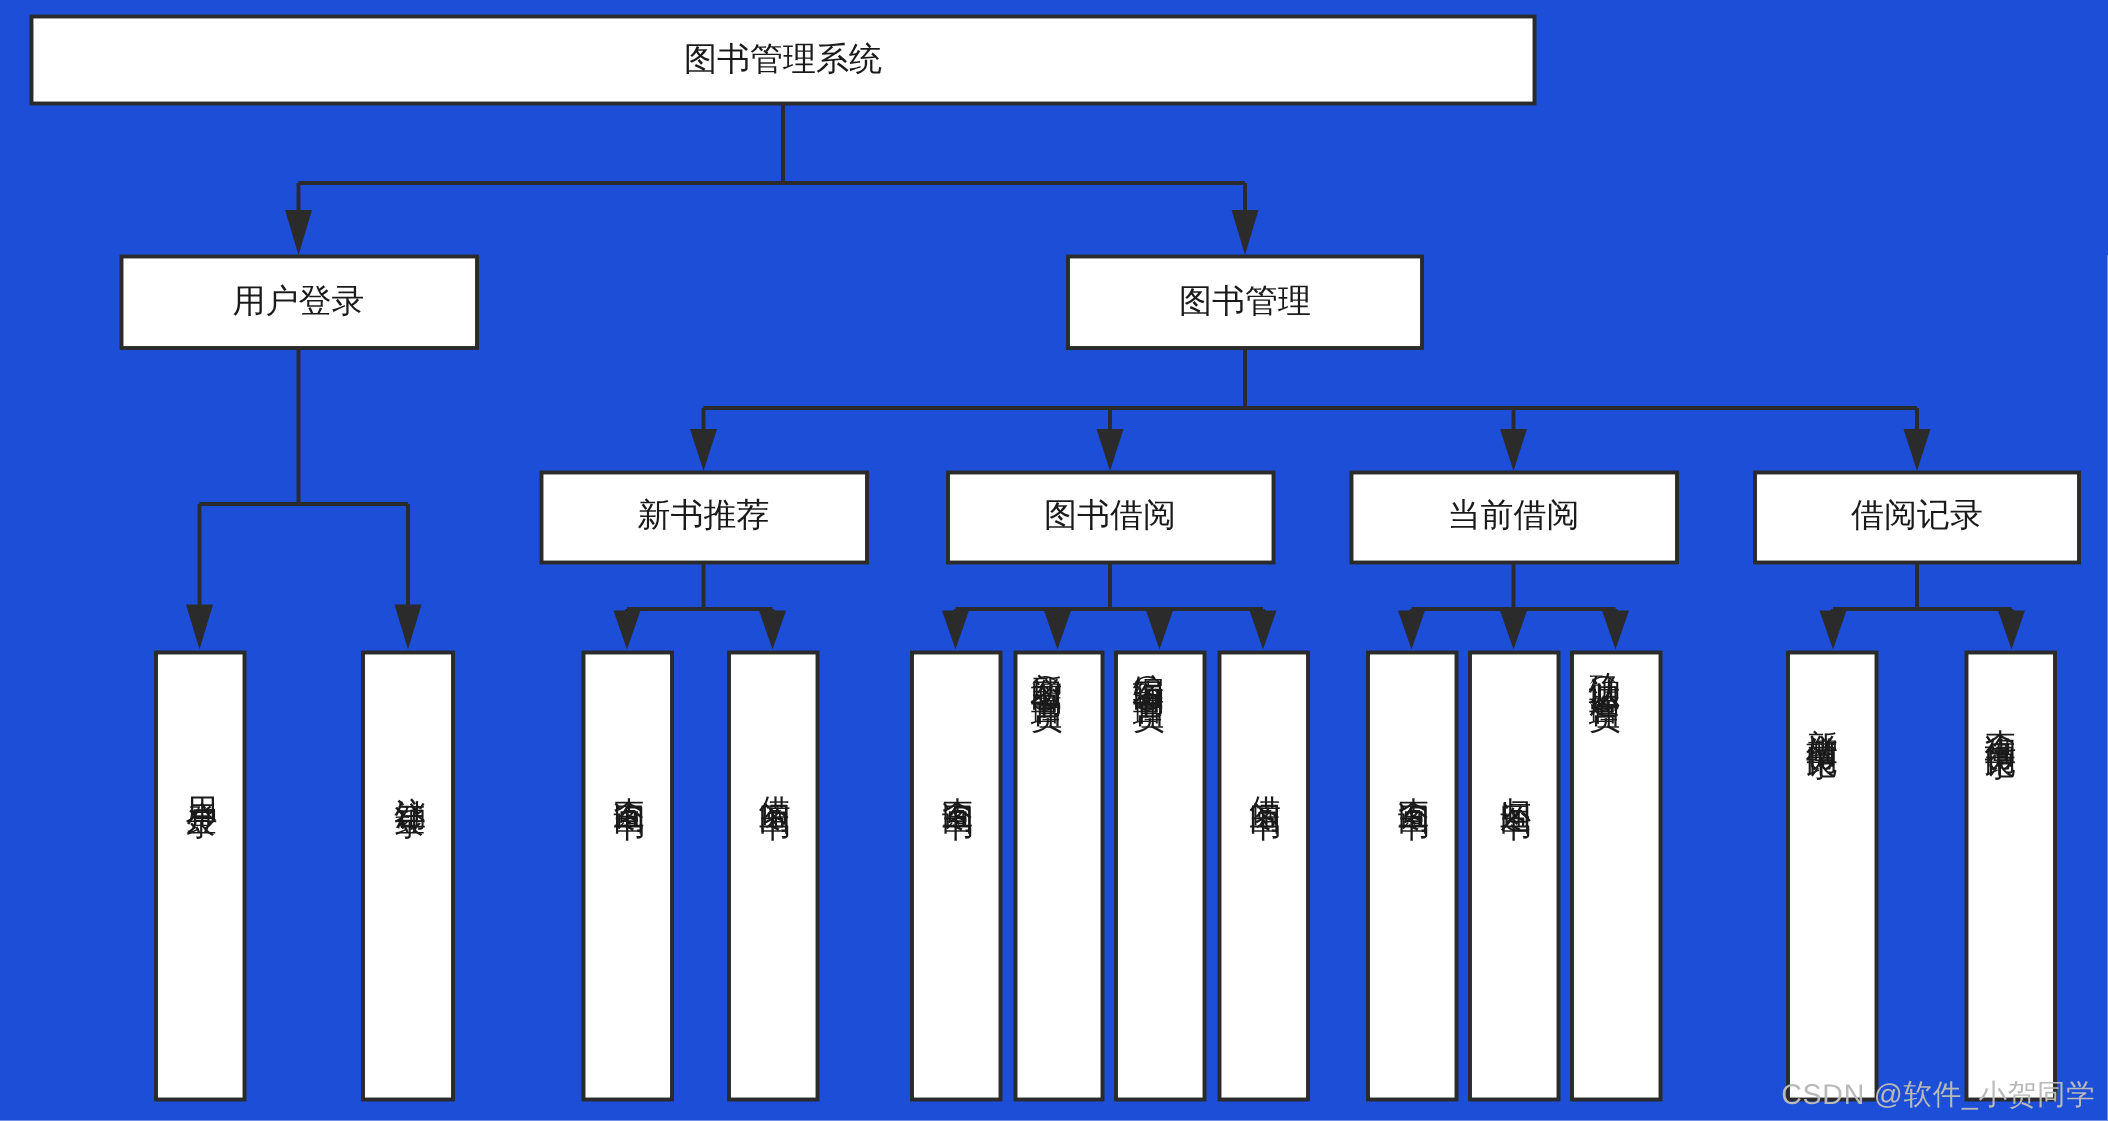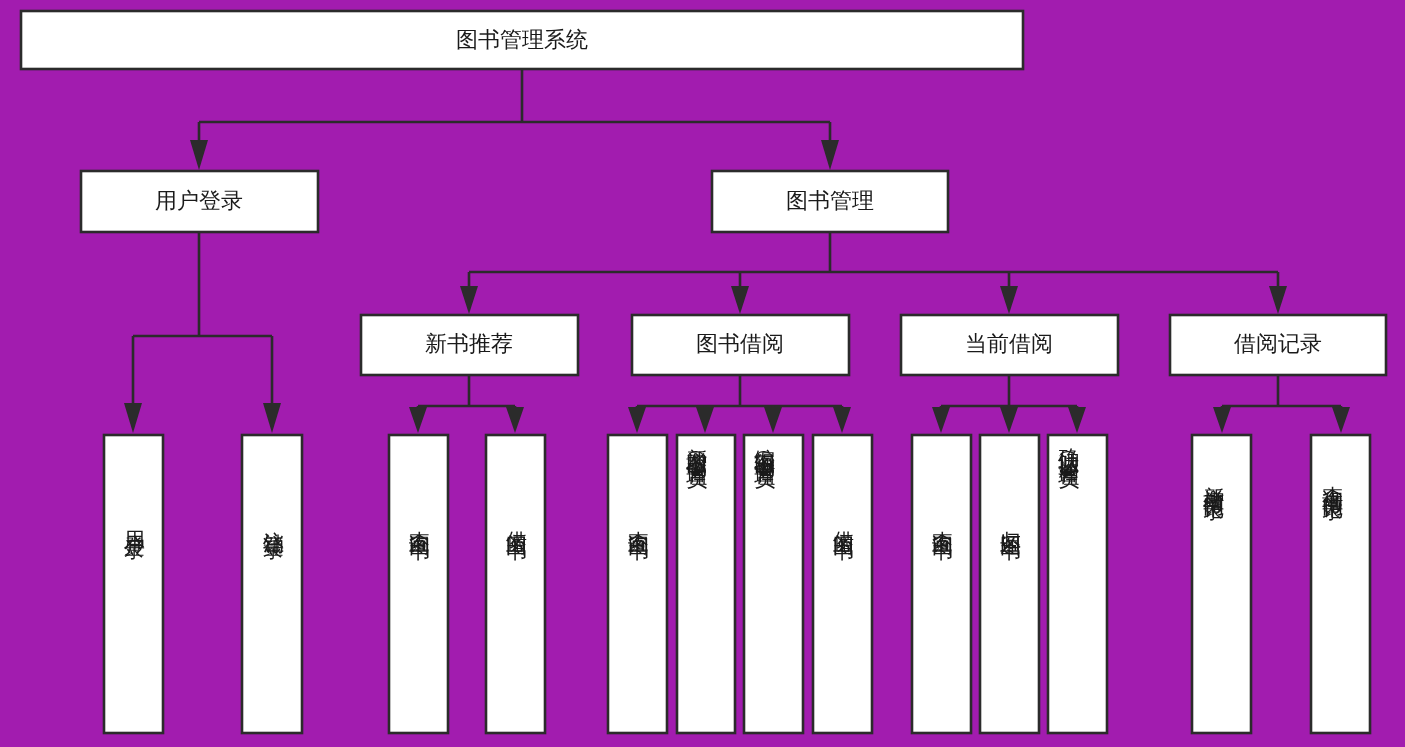--- a/index.html
+++ b/index.html
@@ -10,21 +10,21 @@
   body {
     width: 1405px;
     height: 747px;
     font-family: "Liberation Sans", "DejaVu Sans", sans-serif;
     overflow: hidden;
   }
   #diagram-root {
     position: relative;
     width: 1405px;
     height: 747px;
-    background: #a21caf;
+    background: #1d4ed8;
   }
   svg.diagram-canvas {
     position: absolute;
     inset: 0;
     width: 1405px;
     height: 747px;
     display: block;
   }
   .node-box {
     fill: #ffffff;
@@ -247,14 +247,15 @@
       <text class="node-label-v" x="1222" y="478" style="dominant-baseline:hanging;">新增借阅记录</text>
     </g>
 
     <g>
       <rect class="node-box" x="1311" y="435" width="59" height="298"></rect>
       <text class="node-label-v" x="1341" y="478" style="dominant-baseline:hanging;">查询借阅记录</text>
     </g>
 
   </svg>
 
+  <div class="watermark-text">CSDN @软件_小贺同学</div>
 
 </div>
 
 </body></html>

